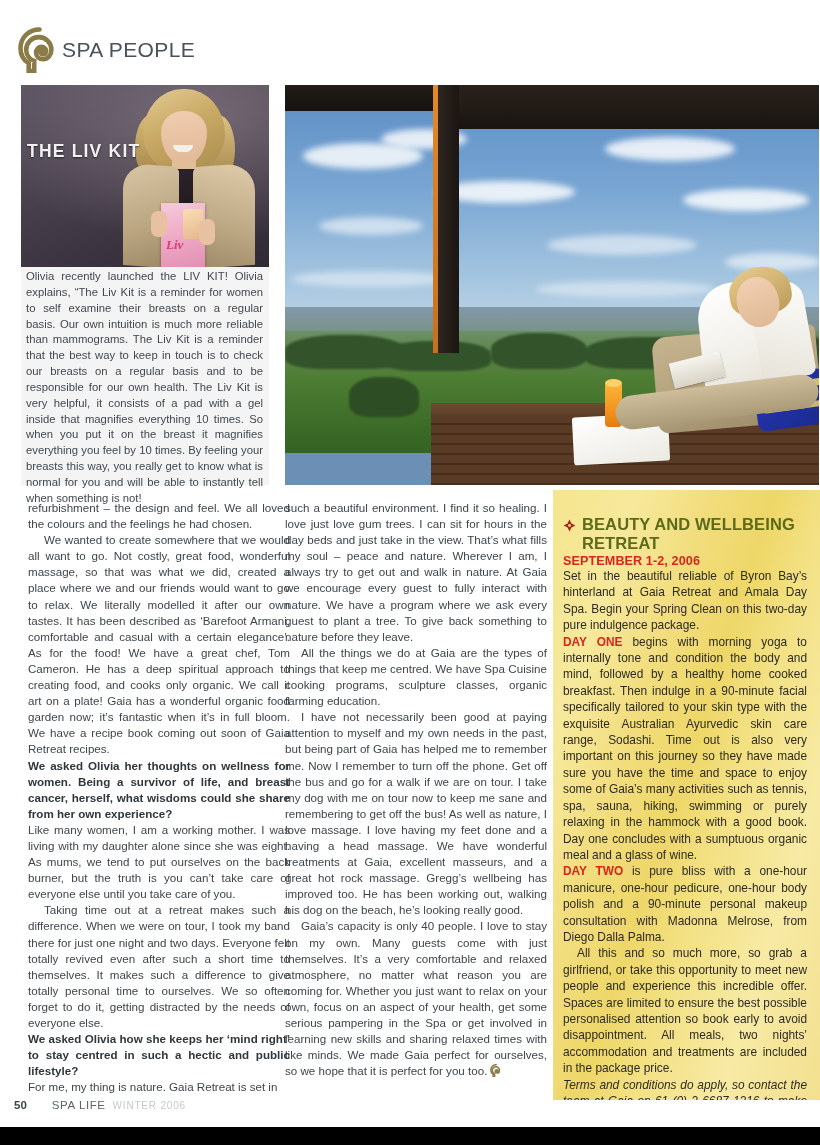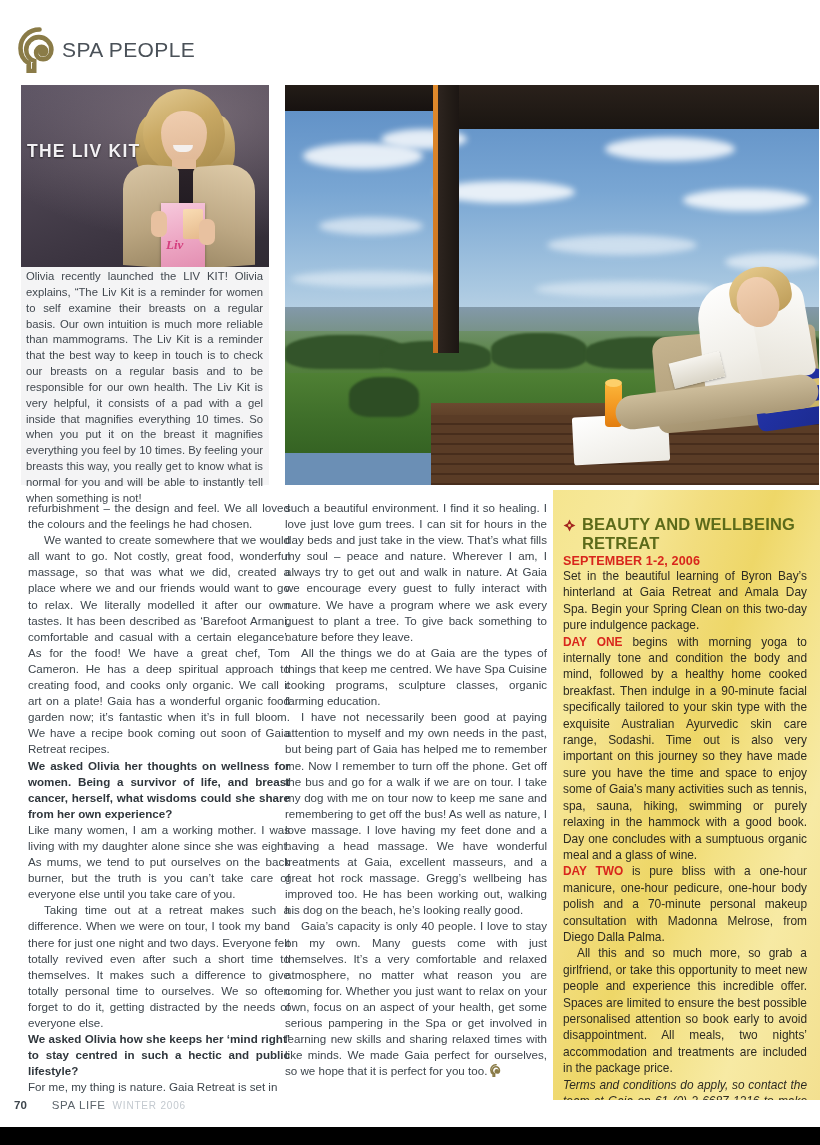--- a/index.html
+++ b/index.html
@@ -487,27 +487,27 @@
 
   <div id="sidebar">
     <div id="sidebar-heading-row">
       <svg class="diamond-bullet" viewBox="0 0 14 14">
         <path d="M7 0.6 L9.1 4.9 L13.4 7 L9.1 9.1 L7 13.4 L4.9 9.1 L0.6 7 L4.9 4.9 Z" fill="#a3251f"></path>
         <circle cx="7" cy="7" r="1.5" fill="#f2dd7e"></circle>
       </svg>
       <div id="sidebar-heading">BEAUTY AND WELLBEING RETREAT</div>
     </div>
     <div id="sidebar-date">SEPTEMBER 1-2, 2006</div>
-    <p class="sb-p">Set in the beautiful learning of Byron Bay’s hinterland at Gaia Retreat and Amala Day Spa. Begin your Spring Clean on this two-day pure indulgence package.</p>
+    <p class="sb-p">Set in the beautiful reliable of Byron Bay’s hinterland at Gaia Retreat and Amala Day Spa. Begin your Spring Clean on this two-day pure indulgence package.</p>
     <p class="sb-p"><span class="daytag">DAY ONE</span><span> begins with morning yoga to internally tone and condition the body and mind, followed by a healthy home cooked breakfast. Then indulge in a 90-minute facial specifically tailored to your skin type with the exquisite Australian Ayurvedic skin care range, Sodashi. Time out is also very important on this journey so they have made sure you have the time and space to enjoy some of Gaia’s many activities such as tennis, spa, sauna, hiking, swimming or purely relaxing in the hammock with a good book. Day one concludes with a sumptuous organic meal and a glass of wine.</span></p>
-    <p class="sb-p"><span class="daytag">DAY TWO</span><span> is pure bliss with a one-hour manicure, one-hour pedicure, one-hour body polish and a 70-minute personal makeup consultation with Madonna Melrose, from Diego Dalla Palma.</span></p>
+    <p class="sb-p"><span class="daytag">DAY TWO</span><span> is pure bliss with a one-hour manicure, one-hour pedicure, one-hour body polish and a 90-minute personal makeup consultation with Madonna Melrose, from Diego Dalla Palma.</span></p>
     <p class="sb-p indent">All this and so much more, so grab a girlfriend, or take this opportunity to meet new people and experience this incredible offer. Spaces are limited to ensure the best possible personalised attention so book early to avoid disappointment. All meals, two nights’ accommodation and treatments are included in the package price.</p>
     <p class="sb-p tc">Terms and conditions do apply, so contact the team at Gaia on 61 (0) 2 6687 1216 to make your booking today.</p>
   </div>
 
   <div id="footer">
-    <span id="footer-page">70</span>
+    <span id="footer-page">50</span>
     <span id="footer-mag">SPA LIFE</span>
     <span id="footer-issue">WINTER 2006</span>
   </div>
   <div id="footer-rule"></div>
 
 </div>
 
 </body></html>

